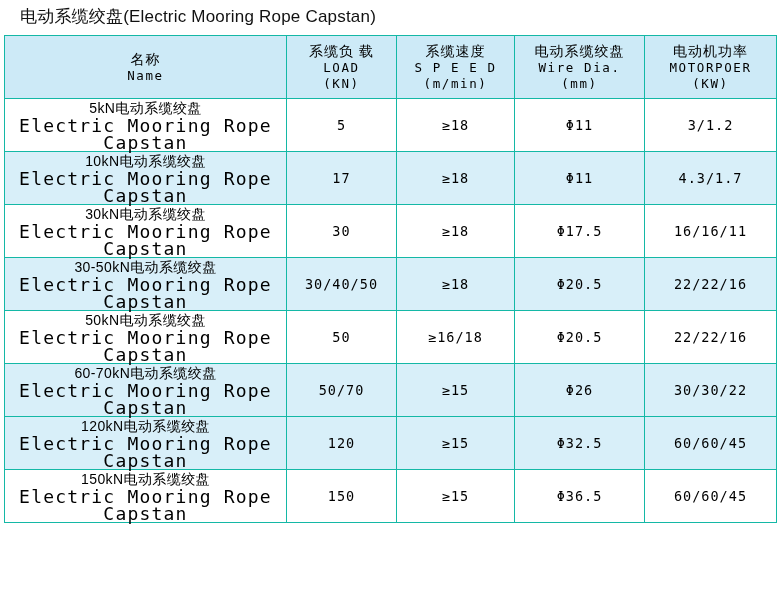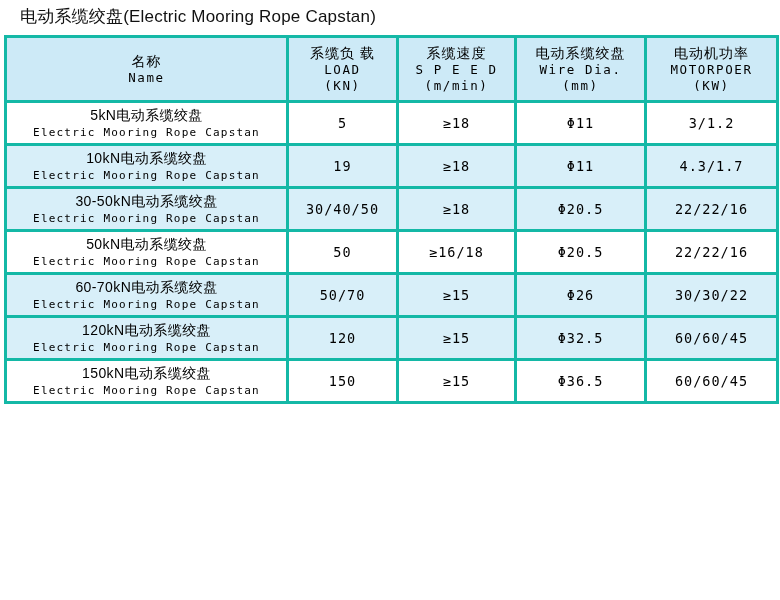--- a/index.html
+++ b/index.html
@@ -30,21 +30,21 @@
   }
   table.spec {
     border-collapse: collapse;
     table-layout: fixed;
     width: 772px;
     margin-left: 4px;
     border: 1px solid #3f7fa6;
   }
   table.spec th,
   table.spec td {
-    border: 3px solid #14b8a6;
+    border: 1px solid #14b8a6;
     text-align: center;
     vertical-align: middle;
     padding: 0;
   }
   thead th {
     background: #cdeaf7;
     height: 62px;
     font-weight: normal;
     color: #000000;
   }
@@ -71,21 +71,21 @@
   td.name-cell {
     padding: 3px 0;
   }
   .name-cn {
     font-size: 14px;
     line-height: 18px;
     letter-spacing: 0.4px;
     color: #000;
   }
   .name-en {
-    font-size: 11px;
+    font-size: 18px;
     line-height: 17px;
     letter-spacing: 1.2px;
     font-family: "DejaVu Sans Mono", monospace;
     color: #000;
   }
   td.val {
     font-size: 13.5px;
     letter-spacing: 1px;
     font-family: "DejaVu Sans Mono", monospace;
     color: #000;
@@ -150,28 +150,38 @@
         <td class="val">≥18</td>
         <td class="val">Φ11</td>
         <td class="val">3/1.2</td>
       </tr>
 
       <tr class="alt">
         <td class="name-cell">
           <div class="name-cn">10kN电动系缆绞盘</div>
           <div class="name-en">Electric Mooring Rope Capstan</div>
         </td>
-        <td class="val">19</td>
+        <td class="val">17</td>
         <td class="val">≥18</td>
         <td class="val">Φ11</td>
         <td class="val">4.3/1.7</td>
       </tr>
 
 
 
+      <tr class="plain">
+        <td class="name-cell">
+          <div class="name-cn">30kN电动系缆绞盘</div>
+          <div class="name-en">Electric Mooring Rope Capstan</div>
+        </td>
+        <td class="val">30</td>
+        <td class="val">≥18</td>
+        <td class="val">Φ17.5</td>
+        <td class="val">16/16/11</td>
+      </tr>
 
       <tr class="alt">
         <td class="name-cell">
           <div class="name-cn">30-50kN电动系缆绞盘</div>
           <div class="name-en">Electric Mooring Rope Capstan</div>
         </td>
         <td class="val">30/40/50</td>
         <td class="val">≥18</td>
         <td class="val">Φ20.5</td>
         <td class="val">22/22/16</td>

